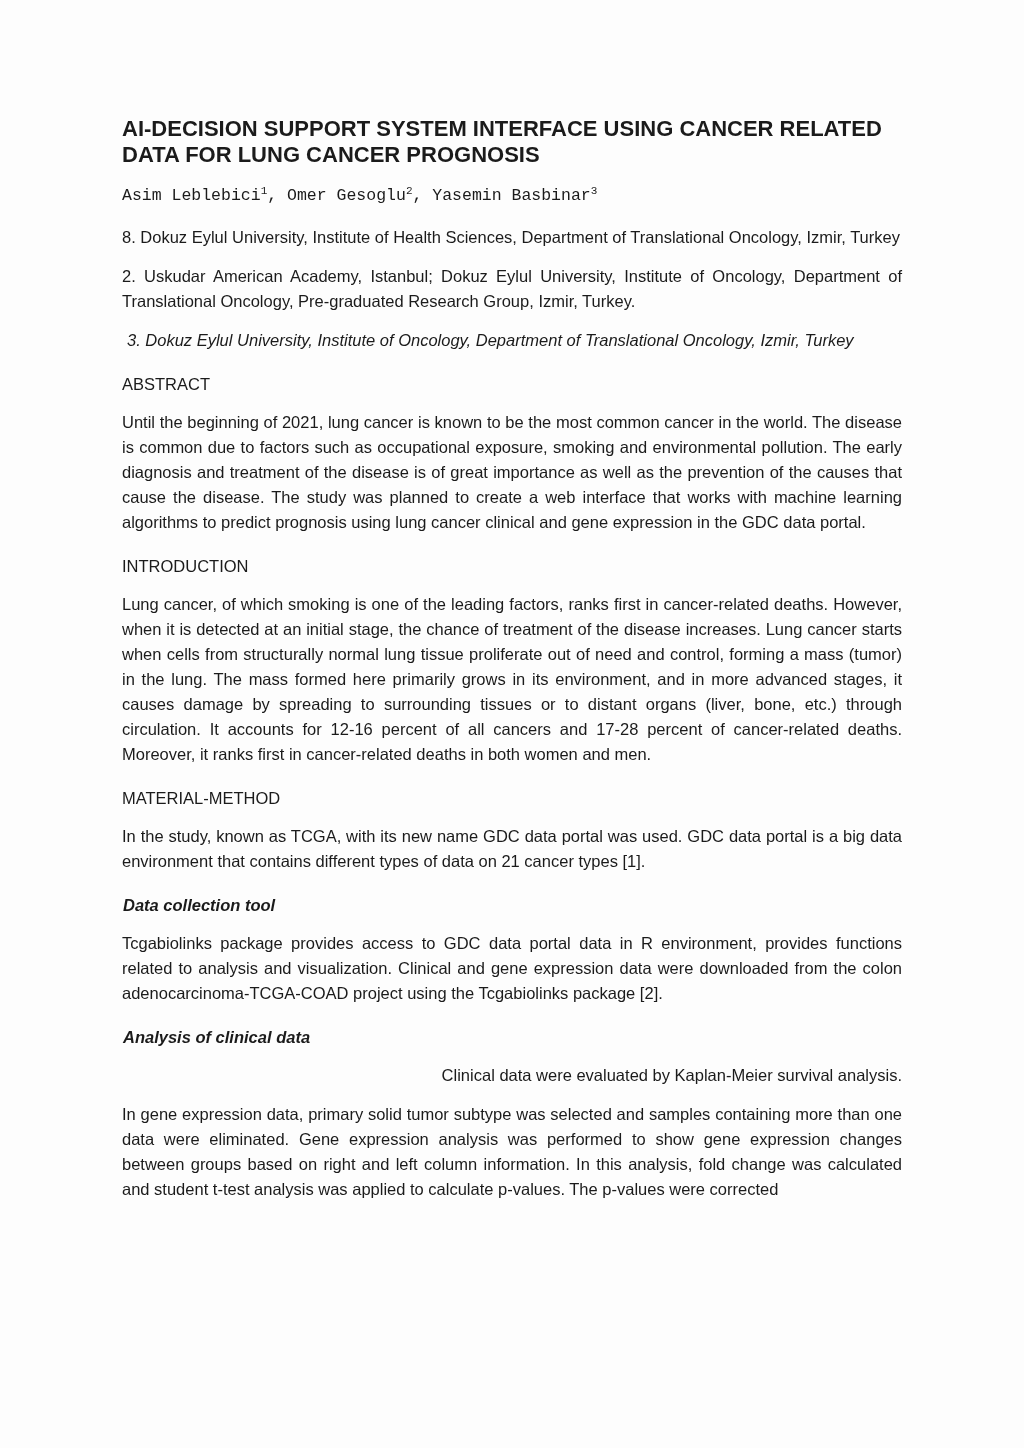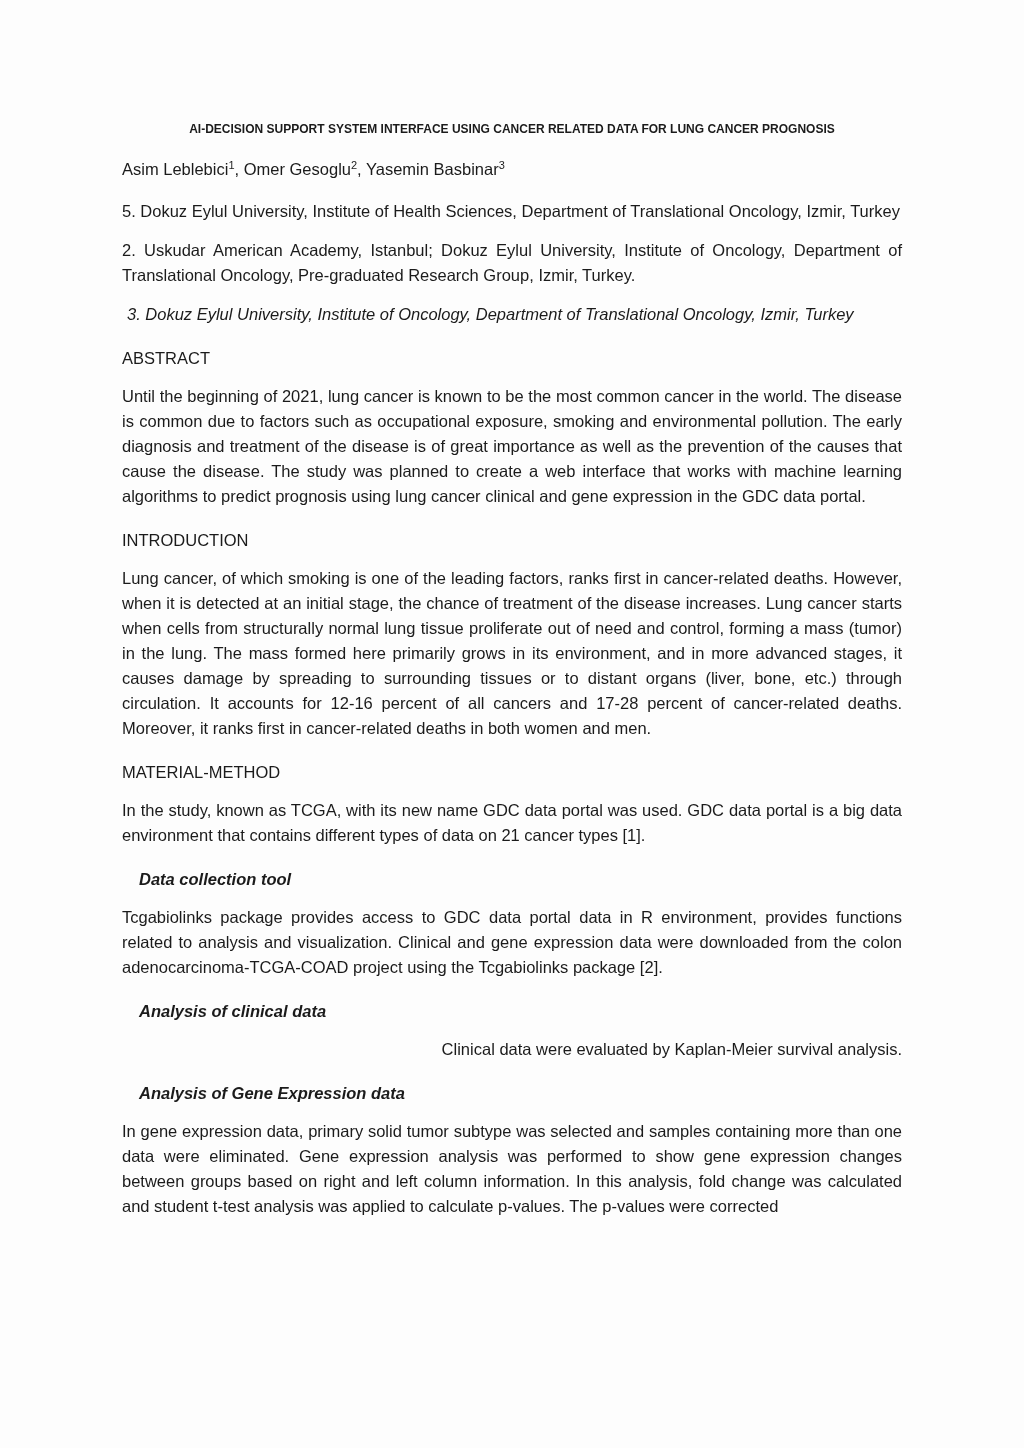--- a/index.html
+++ b/index.html
@@ -14,30 +14,31 @@
     font-family: "Liberation Sans", sans-serif;
     color: #1b1b1b;
   }
   .page {
     box-sizing: border-box;
     width: 1024px;
     height: 1448px;
     padding: 116px 122px 0 122px;
   }
   .title {
-    font-size: 12px;
+    font-size: 22px;
     font-weight: bold;
     line-height: 26px;
-    text-align: center;
+    text-align: left;
     margin: 0 0 15px 0;
   }
   .authors {
     font-size: 16.5px;
     line-height: 25px;
     margin: 0 0 17px 0;
+    font-family: Liberation Mono, monospace;
   }
   .authors sup {
     font-size: 11px;
     line-height: 0;
   }
   p.para {
     font-size: 16.5px;
     line-height: 25px;
     text-align: justify;
     margin: 0 0 14px 0;
@@ -49,40 +50,40 @@
     font-size: 16.5px;
     font-weight: normal;
     line-height: 25px;
     margin: 19px 0 13px 0;
   }
   h3.subsection-heading {
     font-size: 16.5px;
     font-weight: bold;
     font-style: italic;
     line-height: 25px;
-    margin: 19px 0 13px 17px;
+    margin: 19px 0 13px 1px;
   }
   .big-gap {
     margin-top: 52px;
   }
   .slight-indent {
     padding-left: 5px;
     font-style: italic;
   }
 </style>
 </head>
 <body>
 
 <div class="page">
 
   <h1 class="title">AI-DECISION SUPPORT SYSTEM INTERFACE USING CANCER RELATED DATA FOR LUNG CANCER PROGNOSIS</h1>
 
   <p class="authors"><span>Asim Leblebici</span><sup>1</sup><span>, </span><span>Omer Gesoglu</span><sup>2</sup><span>, </span><span>Yasemin Basbinar</span><sup>3</sup></p>
 
-  <p class="para">5. Dokuz Eylul University, Institute of Health Sciences, Department of Translational Oncology, Izmir, Turkey</p>
+  <p class="para">8. Dokuz Eylul University, Institute of Health Sciences, Department of Translational Oncology, Izmir, Turkey</p>
 
   <p class="para">2. Uskudar American Academy, Istanbul; Dokuz Eylul University, Institute of Oncology, Department of Translational Oncology, Pre-graduated Research Group, Izmir, Turkey.</p>
 
   <p class="para slight-indent">3. Dokuz Eylul University, Institute of Oncology, Department of Translational Oncology, Izmir, Turkey</p>
 
   <h2 class="section-heading big-gap">ABSTRACT</h2>
 
   <p class="para">Until the beginning of 2021, lung cancer is known to be the most common cancer in the world. The disease is common due to factors such as occupational exposure, smoking and environmental pollution. The early diagnosis and treatment of the disease is of great importance as well as the prevention of the causes that cause the disease. The study was planned to create a web interface that works with machine learning algorithms to predict prognosis using lung cancer clinical and gene expression in the GDC data portal.</p>
 
   <h2 class="section-heading">INTRODUCTION</h2>
@@ -94,17 +95,16 @@
   <p class="para">In the study, known as TCGA, with its new name GDC data portal was used. GDC data portal is a big data environment that contains different types of data on 21 cancer types [1].</p>
 
   <h3 class="subsection-heading">Data collection tool</h3>
 
   <p class="para">Tcgabiolinks package provides access to GDC data portal data in R environment, provides functions related to analysis and visualization. Clinical and gene expression data were downloaded from the colon adenocarcinoma-TCGA-COAD project using the Tcgabiolinks package [2].</p>
 
   <h3 class="subsection-heading">Analysis of clinical data</h3>
 
   <p class="para last-left">Clinical data were evaluated by Kaplan-Meier survival analysis.</p>
 
-  <h3 class="subsection-heading">Analysis of Gene Expression data</h3>
 
   <p class="para">In gene expression data, primary solid tumor subtype was selected and samples containing more than one data were eliminated. Gene expression analysis was performed to show gene expression changes between groups based on right and left column information. In this analysis, fold change was calculated and student t-test analysis was applied to calculate p-values. The p-values were corrected</p>
 
 </div>
 
 </body></html>

